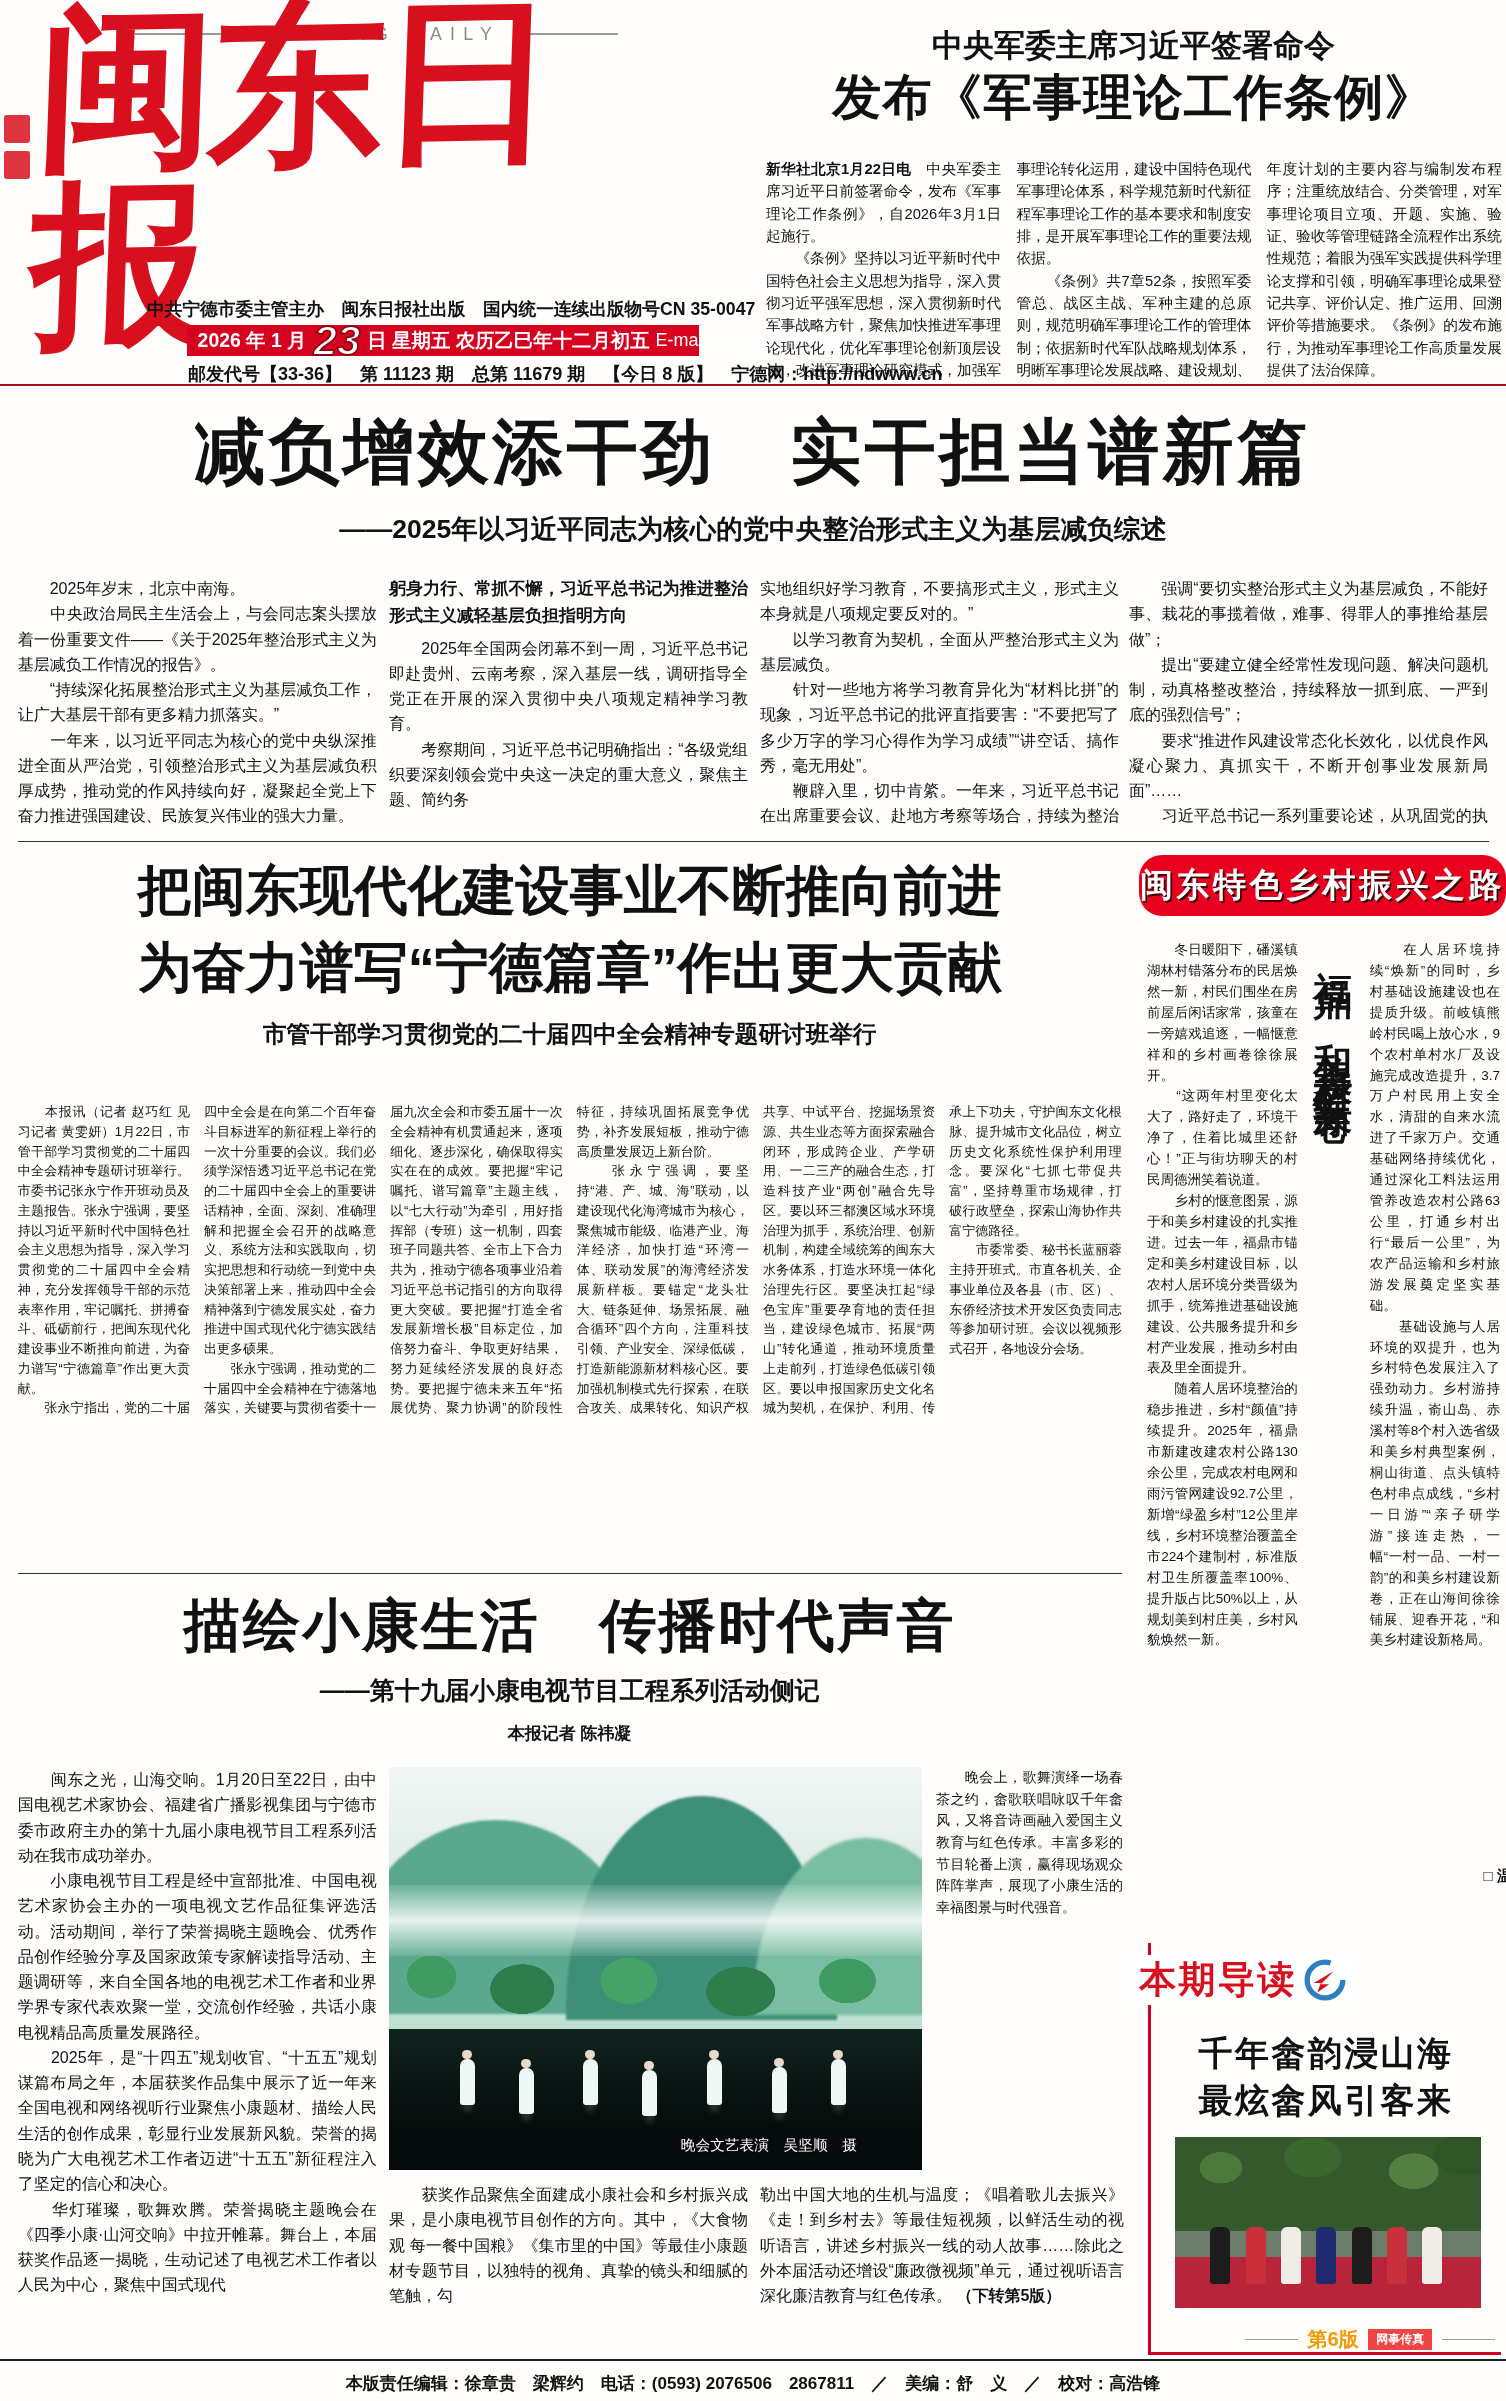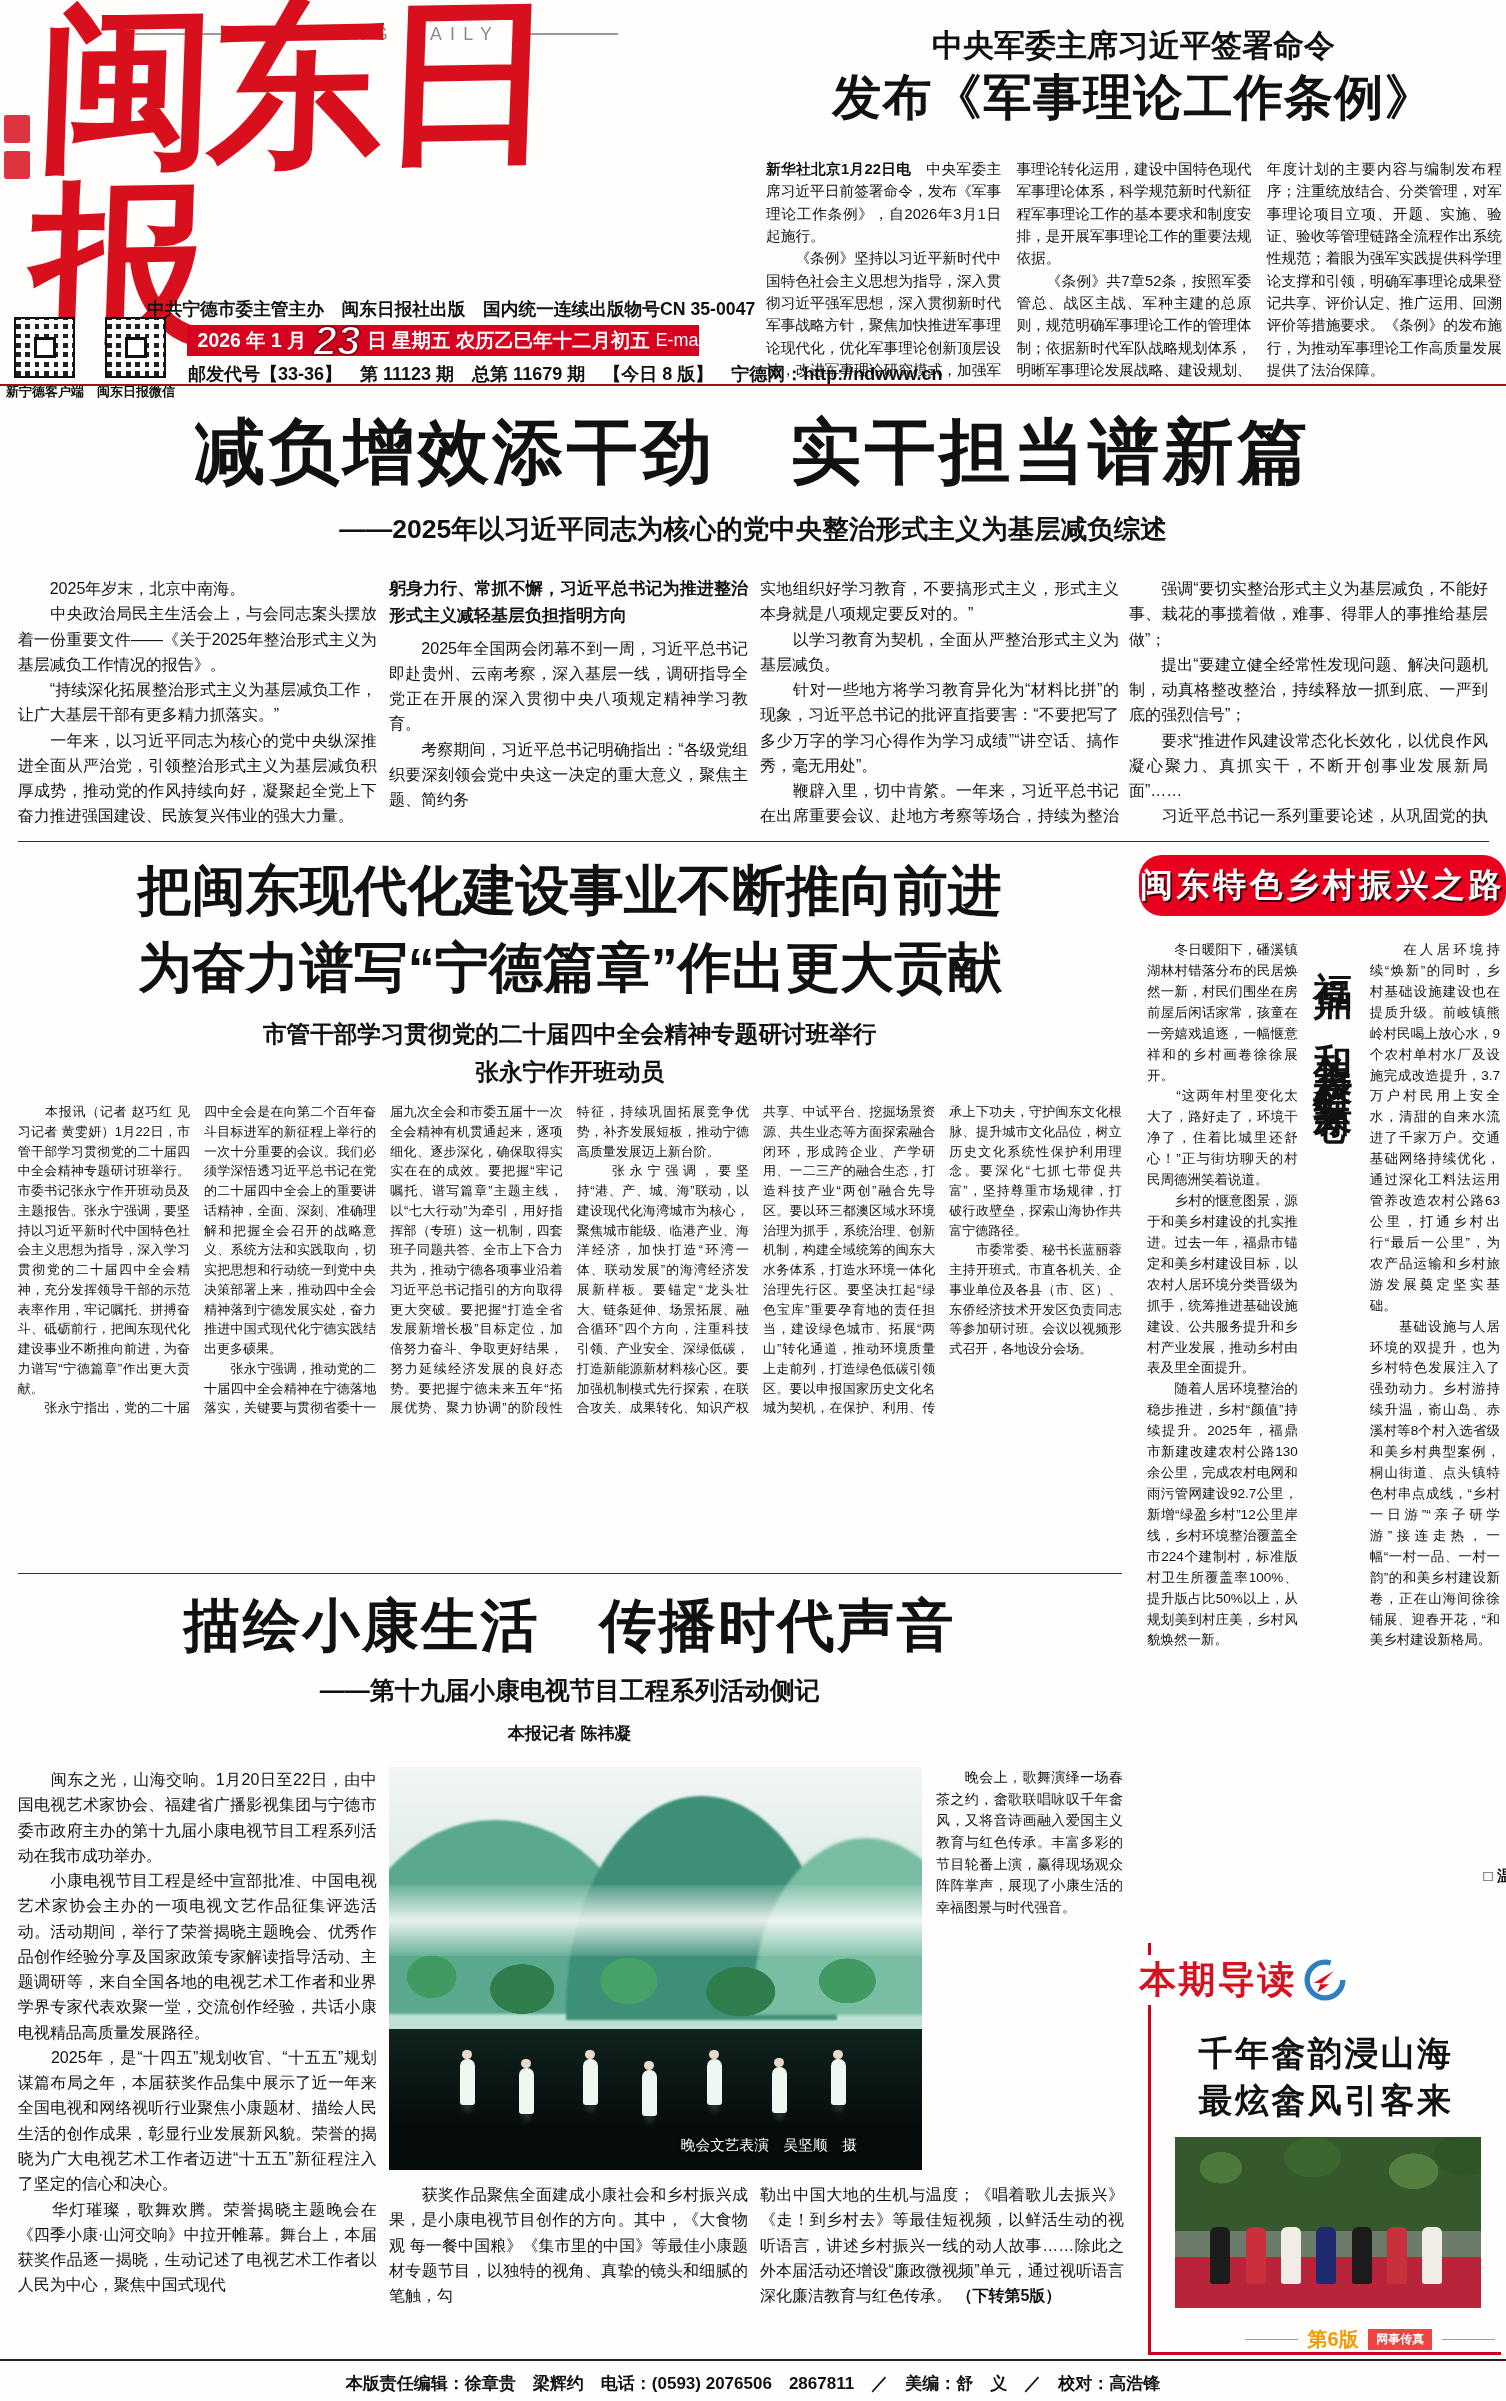--- a/index.html
+++ b/index.html
@@ -138,30 +138,20 @@
     <div class="s"></div>
     <div class="s"></div>
   </div>
 
   <div class="abs" id="logo">
     <div class="t">闽东日报</div>
   </div>
 
   <div class="abs" id="publine">中共宁德市委主管主办　闽东日报社出版　国内统一连续出版物号CN 35-0047</div>
 
-  <div class="abs" id="qrs">
-    <div class="qrbox">
-      <div class="qr"></div>
-      <div class="qrlabel">新宁德客户端</div>
-    </div>
-    <div class="qrbox">
-      <div class="qr"></div>
-      <div class="qrlabel">闽东日报微信</div>
-    </div>
-  </div>
 
   <div class="abs" id="datebar">
     <span class="d1">2026 年 1 月</span>
     <span class="big23">23</span>
     <span class="d1">日 星期五 农历乙巳年十二月初五</span>
     <span class="mail">E-mail:ndmdrb@163.com</span>
   </div>
 
   <div class="abs" id="issueline">邮发代号【33-36】　第 11123 期　总第 11679 期　【今日 8 版】　宁德网：http://ndwww.cn</div>
 
@@ -195,21 +185,20 @@
 　　提出“要建立健全经常性发现问题、解决问题机制，动真格整改整治，持续释放一抓到底、一严到底的强烈信号”；
 　　要求“推进作风建设常态化长效化，以优良作风凝心聚力、真抓实干，不断开创事业发展新局面”……
 　　习近平总书记一系列重要论述，从巩固党的执政基础、推进党和国家事业发展的战略高度，深刻阐明持续推进作风建设的重要意义，为整治形式主义为基层减负工作提供了根本遵循。</span>
     
   </div>
   <div class="abs" id="hr1"></div>
 
   <div class="abs" id="meet-h1">把闽东现代化建设事业不断推向前进</div>
   <div class="abs" id="meet-s1">市管干部学习贯彻党的二十届四中全会精神专题研讨班举行</div>
   <div class="abs" id="meet-h2">为奋力谱写“宁德篇章”作出更大贡献</div>
-  <div class="abs" id="meet-s2">张永宁作开班动员</div>
   <div class="abs just pre" id="meet-body">　　本报讯（记者 赵巧红 见习记者 黄雯妍）1月22日，市管干部学习贯彻党的二十届四中全会精神专题研讨班举行。市委书记张永宁作开班动员及主题报告。张永宁强调，要坚持以习近平新时代中国特色社会主义思想为指导，深入学习贯彻党的二十届四中全会精神，充分发挥领导干部的示范表率作用，牢记嘱托、拼搏奋斗、砥砺前行，把闽东现代化建设事业不断推向前进，为奋力谱写“宁德篇章”作出更大贡献。
 　　张永宁指出，党的二十届四中全会是在向第二个百年奋斗目标进军的新征程上举行的一次十分重要的会议。我们必须学深悟透习近平总书记在党的二十届四中全会上的重要讲话精神，全面、深刻、准确理解和把握全会召开的战略意义、系统方法和实践取向，切实把思想和行动统一到党中央决策部署上来，推动四中全会精神落到宁德发展实处，奋力推进中国式现代化宁德实践结出更多硕果。
 　　张永宁强调，推动党的二十届四中全会精神在宁德落地落实，关键要与贯彻省委十一届九次全会和市委五届十一次全会精神有机贯通起来，逐项细化、逐步深化，确保取得实实在在的成效。要把握“牢记嘱托、谱写篇章”主题主线，以“七大行动”为牵引，用好指挥部（专班）这一机制，四套班子同题共答、全市上下合力共为，推动宁德各项事业沿着习近平总书记指引的方向取得更大突破。要把握“打造全省发展新增长极”目标定位，加倍努力奋斗、争取更好结果，努力延续经济发展的良好态势。要把握宁德未来五年“拓展优势、聚力协调”的阶段性特征，持续巩固拓展竞争优势，补齐发展短板，推动宁德高质量发展迈上新台阶。
 　　张永宁强调，要坚持“港、产、城、海”联动，以建设现代化海湾城市为核心，聚焦城市能级、临港产业、海洋经济，加快打造“环湾一体、联动发展”的海湾经济发展新样板。要锚定“龙头壮大、链条延伸、场景拓展、融合循环”四个方向，注重科技引领、产业安全、深绿低碳，打造新能源新材料核心区。要加强机制模式先行探索，在联合攻关、成果转化、知识产权共享、中试平台、挖掘场景资源、共生业态等方面探索融合闭环，形成跨企业、产学研用、一二三产的融合生态，打造科技产业“两创”融合先导区。要以环三都澳区域水环境治理为抓手，系统治理、创新机制，构建全域统筹的闽东大水务体系，打造水环境一体化治理先行区。要坚决扛起“绿色宝库”重要孕育地的责任担当，建设绿色城市、拓展“两山”转化通道，推动环境质量上走前列，打造绿色低碳引领区。要以申报国家历史文化名城为契机，在保护、利用、传承上下功夫，守护闽东文化根脉、提升城市文化品位，树立历史文化系统性保护利用理念。要深化“七抓七带促共富”，坚持尊重市场规律，打破行政壁垒，探索山海协作共富宁德路径。
 　　市委常委、秘书长蓝丽蓉主持开班式。市直各机关、企事业单位及各县（市、区）、东侨经济技术开发区负责同志等参加研讨班。会议以视频形式召开，各地设分会场。</div>
   <div class="abs" id="hr2"></div>
 
   <div class="abs" id="sb-banner">
     <div class="t">闽东特色乡村振兴之路</div>
   </div>

